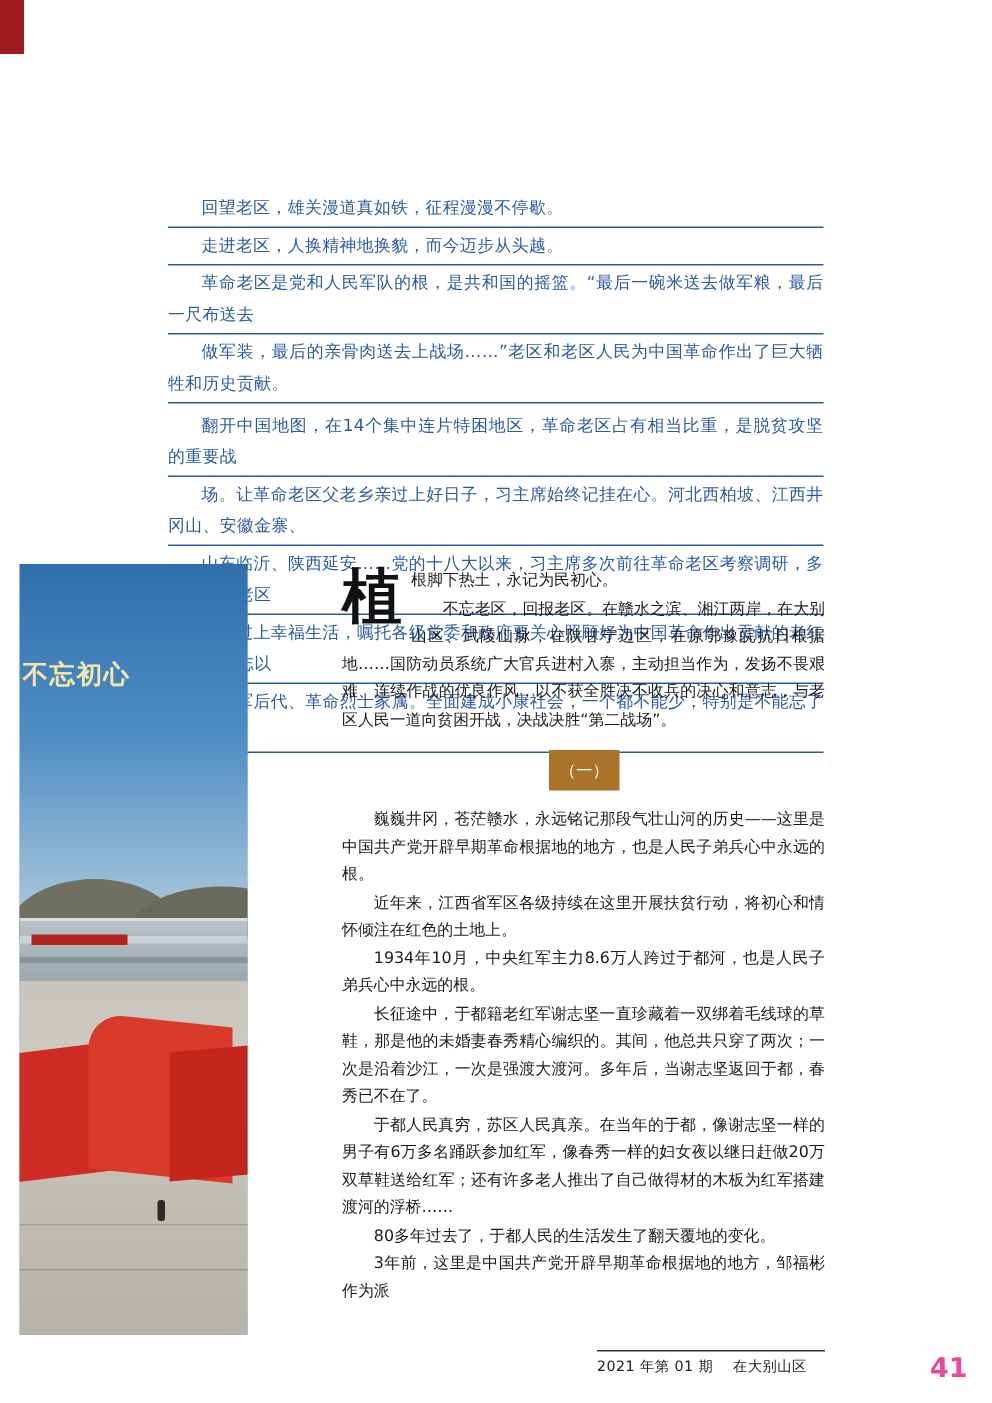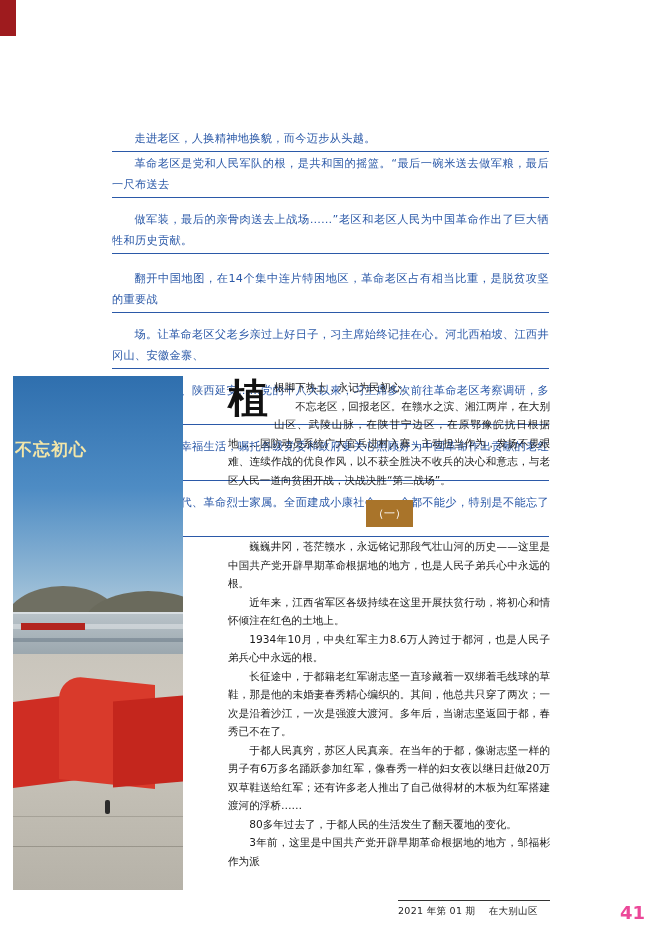--- a/index.html
+++ b/index.html
@@ -50,32 +50,32 @@
     border-bottom: 1px solid #2b59a8;
     padding-bottom: 2px;
   }
   .intro p.multi {
     border-bottom: none;
   }
   .intro p.multi span.ln {
     display: block;
     border-bottom: 1px solid #2b59a8;
     padding-bottom: 2px;
-    margin-bottom: 11px;
+    margin-bottom: 1px;
   }
   .intro p.multi span.ln.first {
     text-indent: 2em;
   }
 
   
   .photo {
     position: absolute;
     left: 13px;
     top: 376px;
-    width: 170px;
+    width: 152px;
     height: 514px;
     overflow: hidden;
     background: #7ea6c9;
   }
   .sky {
     position: absolute;
     left: 0; top: 0;
     width: 182px; height: 250px;
     background: linear-gradient(#2f6fae 0%, #4e8cc4 45%, #8fb6d4 80%, #b9cfdf 100%);
   }
@@ -270,20 +270,21 @@
   }
 </style>
 </head>
 <body>
 
 <div class="page">
 
   <div class="edge-bar"></div>
 
   <div class="intro">
+    <p>回望老区，雄关漫道真如铁，征程漫漫不停歇。</p>
     <p>走进老区，人换精神地换貌，而今迈步从头越。</p>
     <p class="multi">
       <span class="ln first">革命老区是党和人民军队的根，是共和国的摇篮。“最后一碗米送去做军粮，最后一尺布送去</span>
       <span class="ln">做军装，最后的亲骨肉送去上战场……”老区和老区人民为中国革命作出了巨大牺牲和历史贡献。</span>
     </p>
     <p class="multi">
       <span class="ln first">翻开中国地图，在14个集中连片特困地区，革命老区占有相当比重，是脱贫攻坚的重要战</span>
       <span class="ln">场。让革命老区父老乡亲过上好日子，习主席始终记挂在心。河北西柏坡、江西井冈山、安徽金寨、</span>
       <span class="ln">山东临沂、陕西延安……党的十八大以来，习主席多次前往革命老区考察调研，多次强调让老区</span>
       <span class="ln">人民过上幸福生活，嘱托各级党委和政府要关心照顾好为中国革命作出贡献的老红军、老同志以</span>

